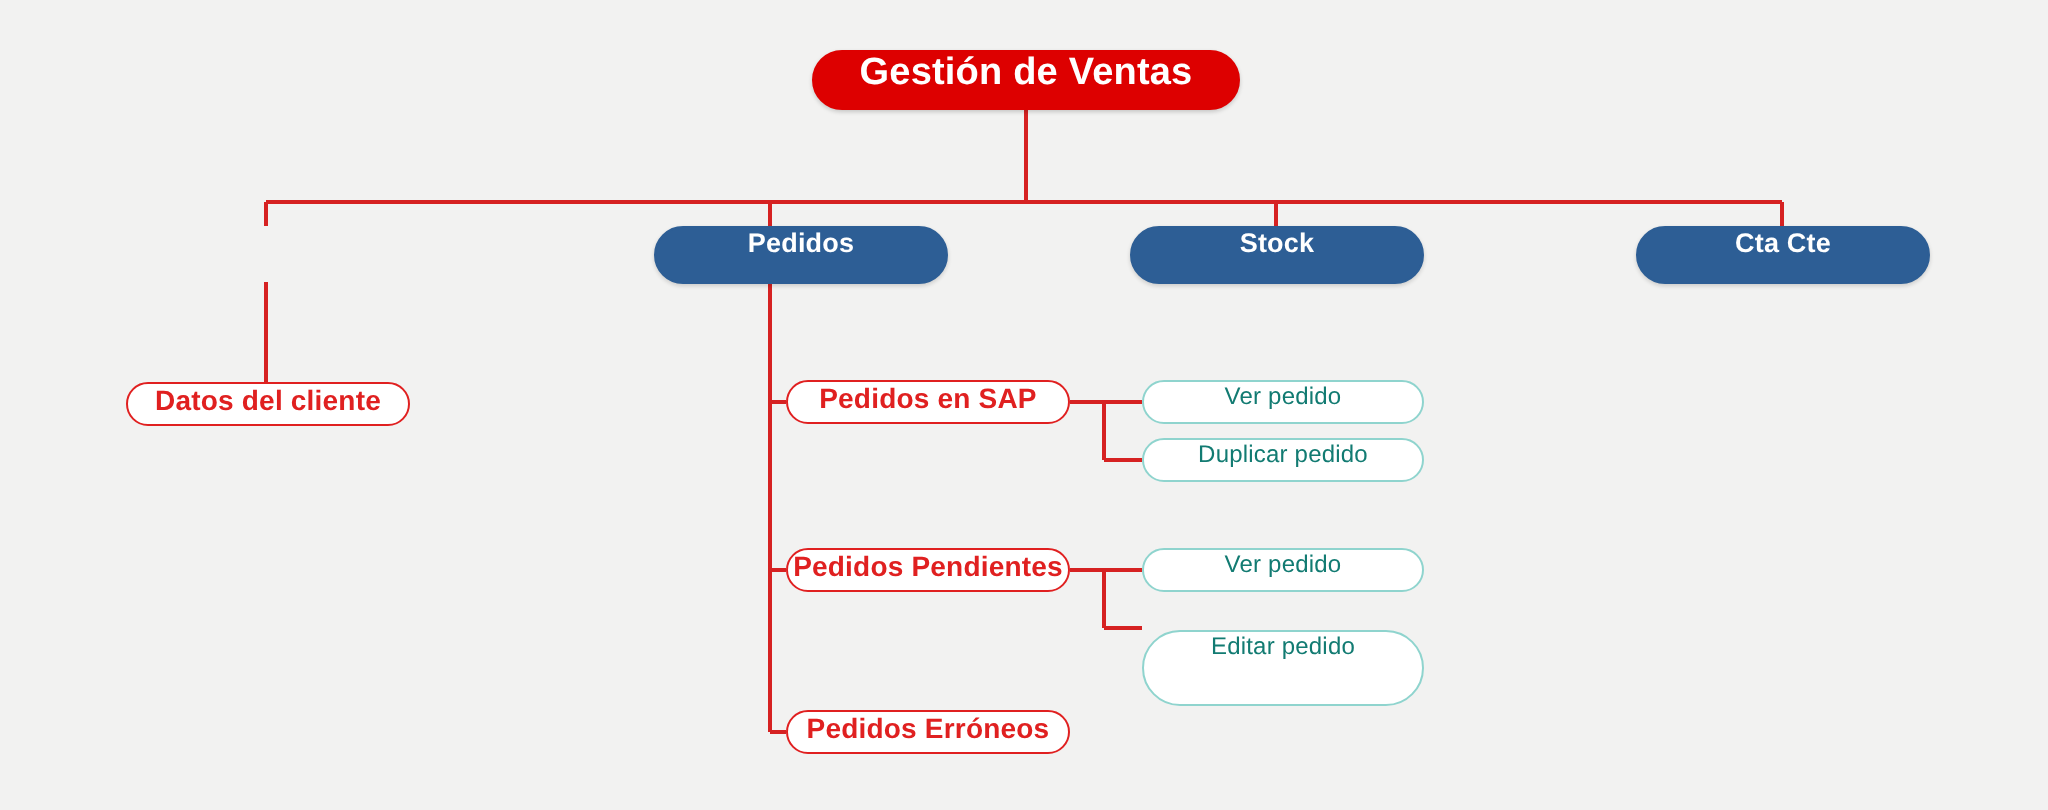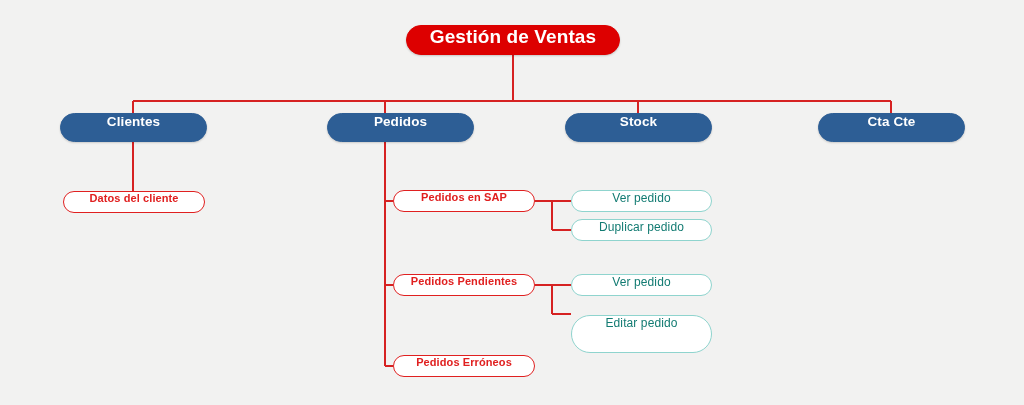--- a/index.html
+++ b/index.html
@@ -58,21 +58,21 @@
     font-size: 13.5px;
     box-shadow: 0 1px 2px rgba(0,0,0,0.16);
   }
 
   
   .node.sub {
     background: #ffffff;
     border: 1.6px solid #e02020;
     color: #e02020;
     font-weight: bold;
-    font-size: 11px;
+    font-size: 14px;
   }
 
   
   .node.leaf {
     background: #ffffff;
     border: 1.5px solid #8fd4ce;
     color: #127b72;
     font-weight: normal;
     font-size: 12px;
   }
@@ -110,23 +110,20 @@
       <path d="M552 285 L552 314"></path>
       <path d="M552 285 L571 285"></path>
       <path d="M552 314 L571 314"></path>
     </g>
   </svg>
 
   <div class="node root" style="left:406px; top:25px; width:214px; height:30px;">
     <span>Gestión de Ventas</span>
   </div>
 
-  <div class="node branch" style="left:60px; top:113px; width:147px; height:29px;">
-    <span>Clientes</span>
-  </div>
 
   <div class="node branch" style="left:327px; top:113px; width:147px; height:29px;">
     <span>Pedidos</span>
   </div>
 
   <div class="node branch" style="left:565px; top:113px; width:147px; height:29px;">
     <span>Stock</span>
   </div>
 
   <div class="node branch" style="left:818px; top:113px; width:147px; height:29px;">

